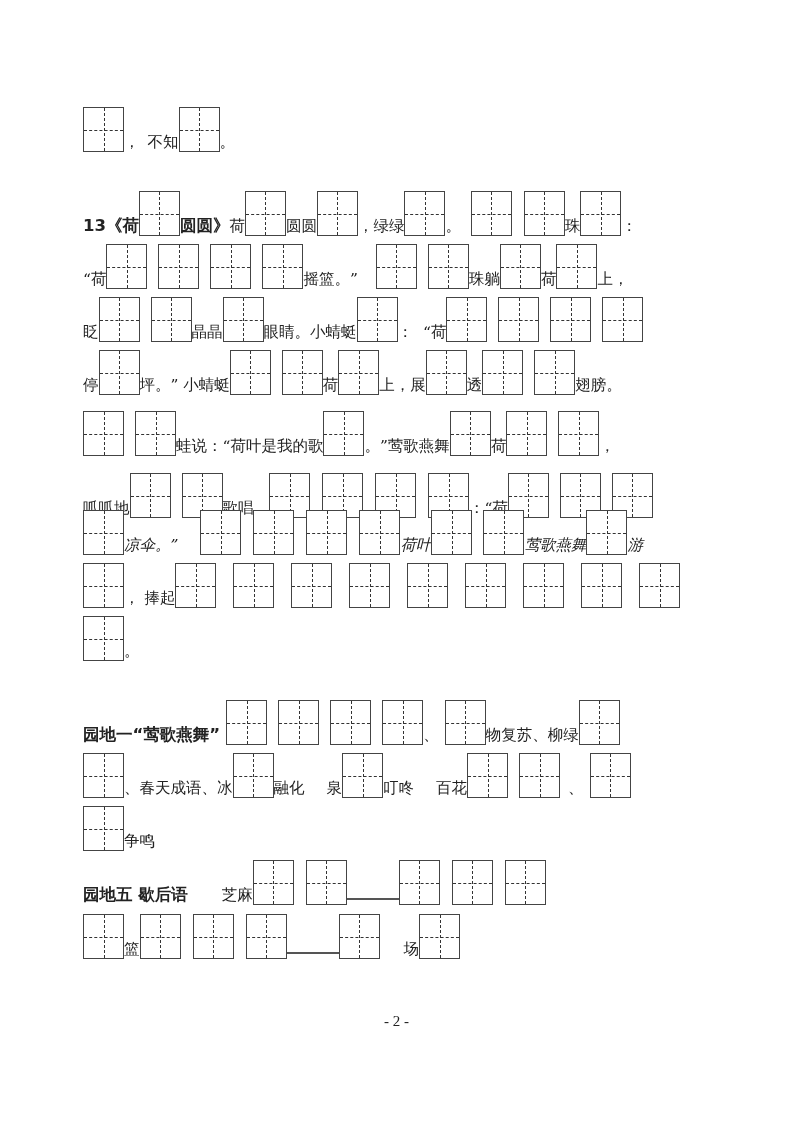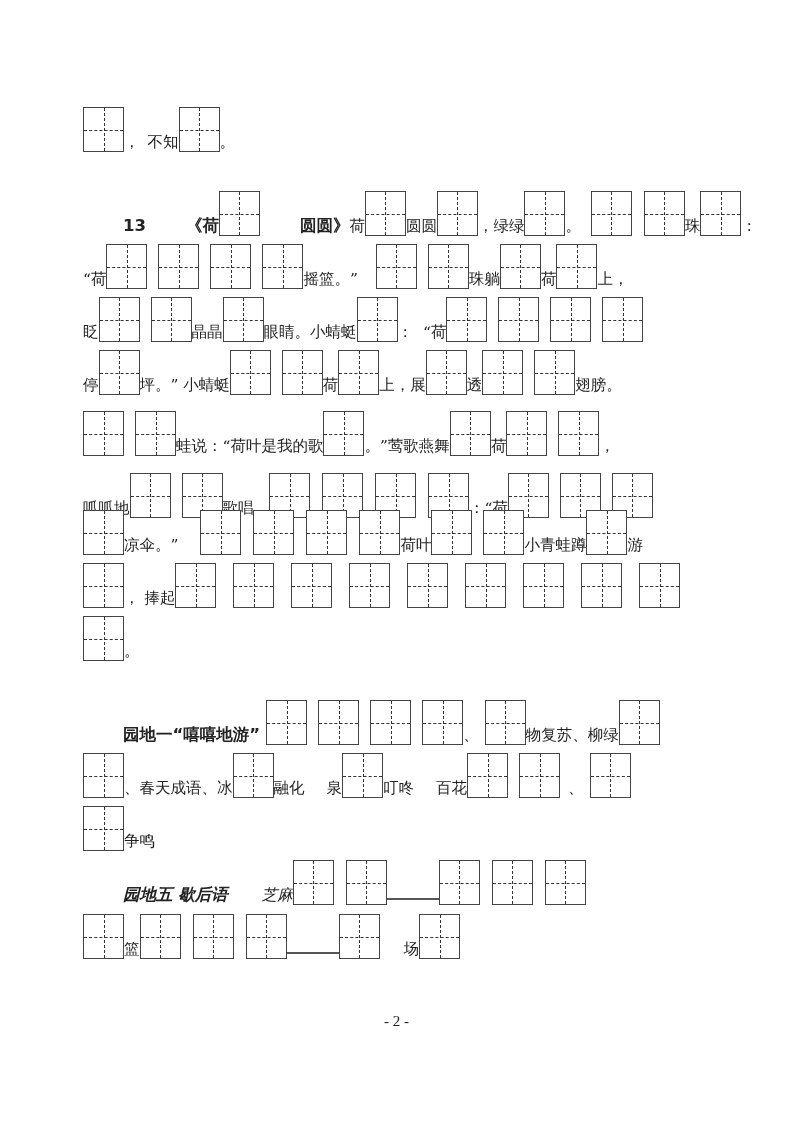--- a/index.html
+++ b/index.html
@@ -3,21 +3,21 @@
 <meta charset="utf-8">
 <style>
   html, body { margin:0; padding:0; background:#ffffff; }
   body { width:793px; height:1122px; position:relative; overflow:hidden;
          font-family:"DejaVu Serif","Liberation Serif",serif; color:#222; }
   .row { position:absolute; left:83px; height:48px; display:flex; align-items:flex-end; white-space:nowrap; }
   .box { position:relative; width:41px; height:45px; border:1.5px solid #444; box-sizing:border-box; flex:0 0 auto; background:#fff; }
   .box::before { content:""; position:absolute; left:50%; top:0; bottom:0; border-left:1px dashed #333; }
   .box::after { content:""; position:absolute; top:50%; left:0; right:0; border-top:1px dashed #333; }
   .t { font-size:15.5px; line-height:18px; padding-bottom:1px; flex:0 0 auto; }
-  .b { font-family:"DejaVu Sans","Liberation Sans",sans-serif; font-weight:bold; font-size:16.5px;margin-left:40px; }
+  .b { font-family:"DejaVu Sans","Liberation Sans",sans-serif; font-weight:bold; font-size:16.5px; }
   .gap { display:inline-block; flex:0 0 auto; }
   .dash { flex:0 0 auto; height:2px; background:#555; align-self:flex-end; margin-bottom:5px; }
   .pagenum { position:absolute; top:1013px; left:0; width:793px; text-align:center; font-family:"Liberation Serif",serif; font-size:15px; }
 </style>
 </head>
 <body>
 
 <div class="row" style="top:104px;">
   <div class="box"></div>
   <span class="t">，</span>
@@ -137,36 +137,36 @@
   <span class="gap" style="width:12px"></span>
   <div class="box"></div>
   <span class="t">：“荷</span>
   <div class="box"></div>
   <span class="gap" style="width:11px"></span>
   <div class="box"></div>
   <span class="gap" style="width:11px"></span>
   <div class="box"></div>
 </div>
 
-<div class="row" style="top:507px;">
+<div class="row" style="top:507px;font-style:italic;">
   <div class="box"></div>
   <span class="t">凉伞。”</span>
   <span class="gap" style="width:22px"></span>
   <div class="box"></div>
   <span class="gap" style="width:12px"></span>
   <div class="box"></div>
   <span class="gap" style="width:12px"></span>
   <div class="box"></div>
   <span class="gap" style="width:12px"></span>
   <div class="box"></div>
   <span class="t">荷叶</span>
   <div class="box"></div>
   <span class="gap" style="width:11px"></span>
   <div class="box"></div>
-  <span class="t">小青蛙蹲</span>
+  <span class="t">莺歌燕舞</span>
   <div class="box"></div>
   <span class="t">游</span>
 </div>
 
 <div class="row" style="top:560px;">
   <div class="box"></div>
   <span class="t">，  捧起</span>
   <div class="box"></div>
   <span class="gap" style="width:17px"></span>
   <div class="box"></div>
@@ -185,21 +185,21 @@
   <span class="gap" style="width:17px"></span>
   <div class="box"></div>
 </div>
 
 <div class="row" style="top:613px;">
   <div class="box"></div>
   <span class="t">。</span>
 </div>
 
 <div class="row" style="top:697px;">
-  <span class="t b">园地一“嘻嘻地游”</span>
+  <span class="t b">园地一“莺歌燕舞”</span>
   <span class="gap" style="width:6px"></span>
   <div class="box"></div>
   <span class="gap" style="width:11px"></span>
   <div class="box"></div>
   <span class="gap" style="width:11px"></span>
   <div class="box"></div>
   <span class="gap" style="width:11px"></span>
   <div class="box"></div>
   <span class="t">、</span>
   <span class="gap" style="width:6px"></span>
@@ -226,21 +226,21 @@
   <span class="t">、</span>
   <span class="gap" style="width:6px"></span>
   <div class="box"></div>
 </div>
 
 <div class="row" style="top:803px;">
   <div class="box"></div>
   <span class="t">争鸣</span>
 </div>
 
-<div class="row" style="top:857px;font-style:italic;">
+<div class="row" style="top:857px;">
   <span class="t b">园地五  歇后语</span>
   <span class="gap" style="width:34px"></span>
   <span class="t">芝麻</span>
   <div class="box"></div>
   <span class="gap" style="width:12px"></span>
   <div class="box"></div>
   <div class="dash" style="width:52px"></div>
   <div class="box"></div>
   <span class="gap" style="width:12px"></span>
   <div class="box"></div>

